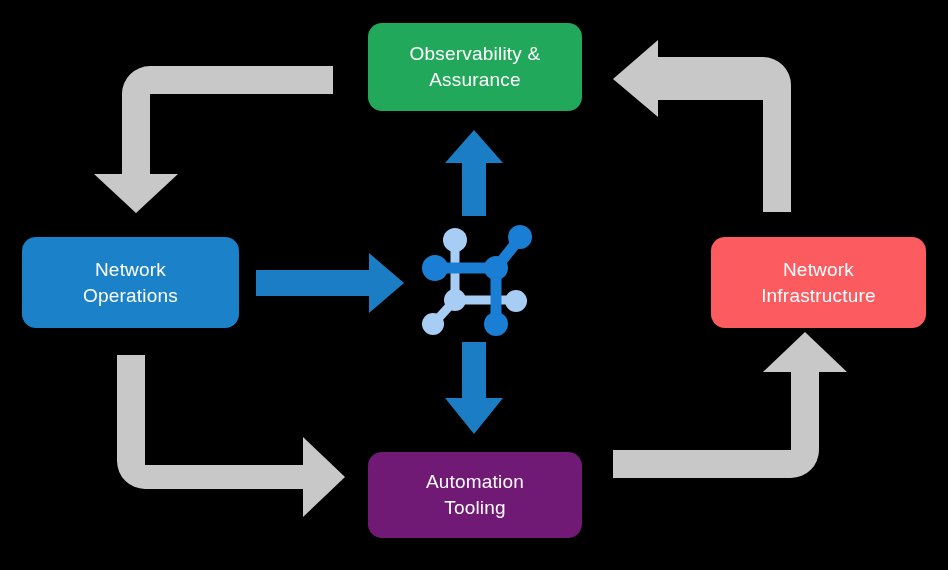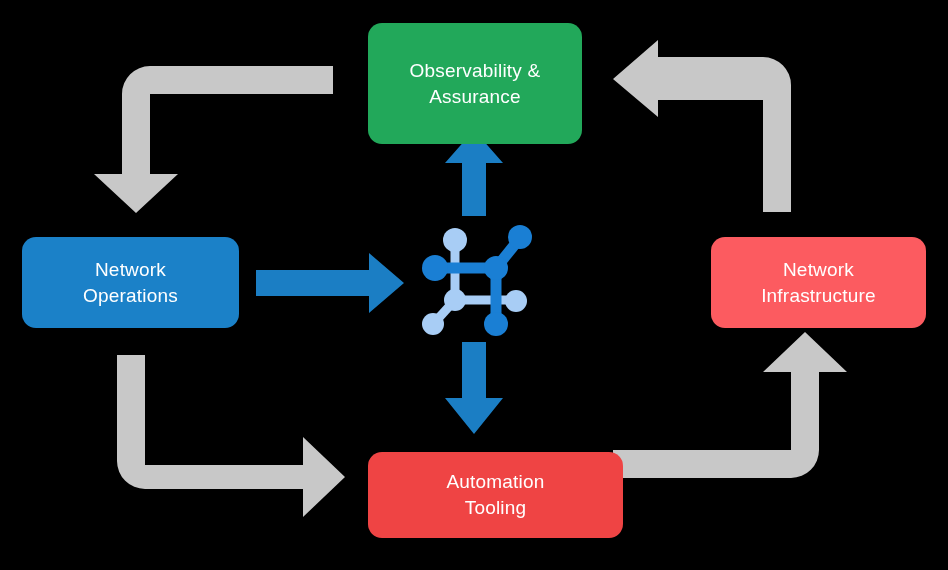--- a/index.html
+++ b/index.html
@@ -27,34 +27,34 @@
     color: #ffffff;
     font-size: 19px;
     line-height: 1.35;
     font-weight: 400;
     letter-spacing: 0.2px;
     box-sizing: border-box;
     padding: 6px 10px;
     white-space: pre-line;
   }
   #box-observability {
-    left: 368px;  top: 23px;  width: 214px; height: 121px;
+    left: 368px;  top: 23px;  width: 214px; height: 88px;
     background: #22a85a;
   }
   #box-operations {
     left: 22px;   top: 237px; width: 217px; height: 91px;
     background: #1b81c8;
   }
   #box-infrastructure {
     left: 711px;  top: 237px; width: 215px; height: 91px;
     background: #fc5b60;
   }
   #box-automation {
-    left: 368px;  top: 452px; width: 255px; height: 86px;
-    background: #ef4444;
+    left: 368px;  top: 452px; width: 214px; height: 86px;
+    background: #701a75;
   }
   .svg-layer {
     position: absolute;
     left: 0; top: 0;
     width: 948px;
     height: 570px;
   }
 </style>
 </head>
 <body>

